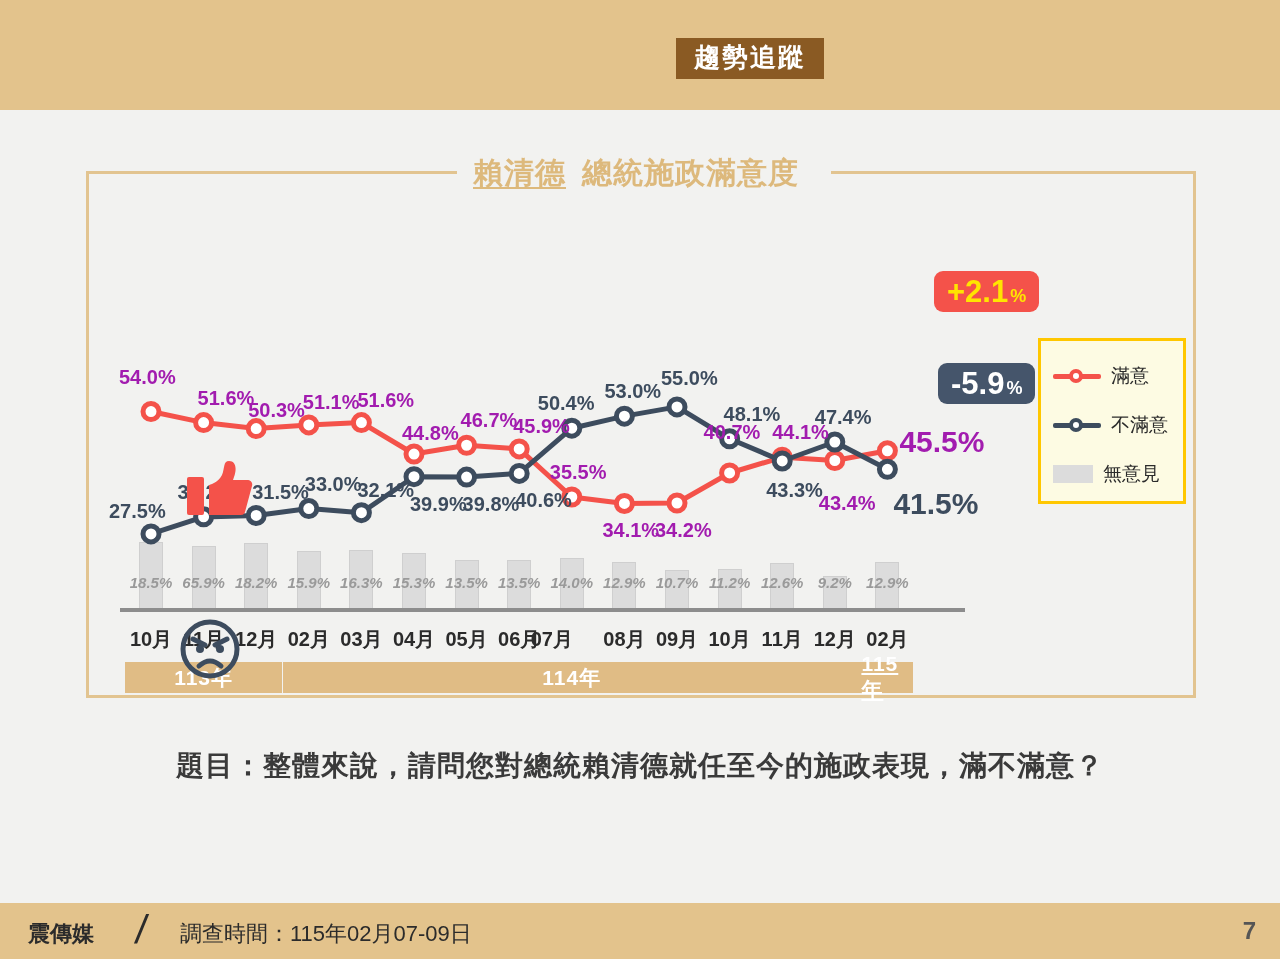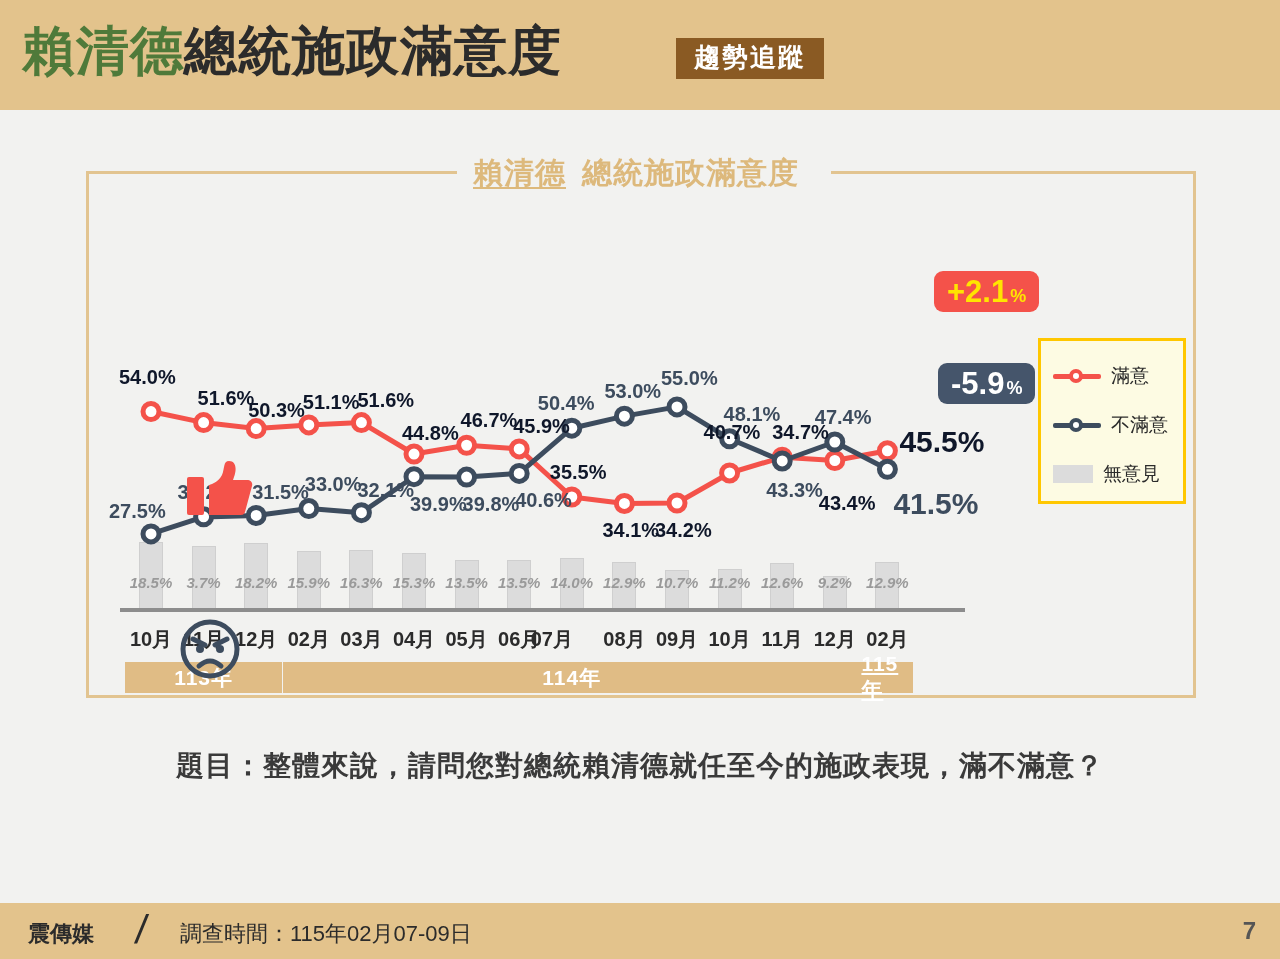--- a/index.html
+++ b/index.html
@@ -81,21 +81,21 @@
     color: #9a9a9a;
     text-align: center;
     white-space: nowrap;
   }
 
   .pt-label {
     position: absolute;
     font-size: 20px; font-weight: bold;
     white-space: nowrap;
   }
-  .pt-label.red  { color: #0f172a; }
+  .pt-label.red  { color: #a21caf; }
   .pt-label.dark { color: #3d4c5e; }
   .pt-label.big  { font-size: 30px; }
 
   .month-row { position: absolute; left: 0; top: 452px; width: 1110px; height: 30px; }
   .month {
     position: absolute; top: 0;
     font-size: 20px; font-weight: bold; color: #2b2b2b;
     text-align: center; white-space: nowrap;
   }
 
@@ -185,23 +185,20 @@
     position: absolute; right: 24px; top: 14px;
     font-size: 24px; color: #555; font-weight: bold;
   }
 </style>
 </head>
 <body>
 
 <div id="page">
 
   <div class="header-band">
-    <div class="header-title">
-      <span class="hn-green">賴清德</span><span class="hn-dark">總統施政滿意度</span>
-    </div>
     <div class="header-badge">趨勢追蹤</div>
   </div>
 
   <div class="chart-frame">
 
     <div class="chart-title">
       <span><u>賴清德</u><span>總統施政滿意度</span></span>
     </div>
 
     <div class="plot" id="plot">
@@ -263,42 +260,42 @@
           <div class="pt-label red" style="left: 159.2px; top: 224.614px;">50.3%</div>
           <div class="pt-label red" style="left: 213.8px; top: 216.918px;">51.1%</div>
           <div class="pt-label red" style="left: 268.4px; top: 214.608px;">51.6%</div>
           <div class="pt-label red" style="left: 313px; top: 248.024px;">44.8%</div>
           <div class="pt-label red" style="left: 371.6px; top: 235.246px;">46.7%</div>
           <div class="pt-label red" style="left: 424.2px; top: 240.942px;">45.9%</div>
           <div class="pt-label red" style="left: 460.8px; top: 286.99px;">35.5%</div>
           <div class="pt-label red" style="left: 513.4px; top: 345.458px;">34.1%</div>
           <div class="pt-label red" style="left: 566px; top: 344.996px;">34.2%</div>
           <div class="pt-label red" style="left: 614.6px; top: 247px;">40.7%</div>
-          <div class="pt-label red" style="left: 683.2px; top: 247.258px;">34.7%</div>
+          <div class="pt-label red" style="left: 683.2px; top: 247.258px;">44.1%</div>
           <div class="pt-label red" style="left: 729.8px; top: 302.492px; margin-top: 16px;">43.4%</div>
           <div class="pt-label red big" style="left: 810.4px; top: 250.79px;">45.5%</div>
           <div class="pt-label dark" style="left: 20px; top: 325.95px;">27.5%</div>
           <div class="pt-label dark" style="left: 88.6px; top: 306.856px;">31.2%</div>
           <div class="pt-label dark" style="left: 163.2px; top: 307.47px;">31.5%</div>
           <div class="pt-label dark" style="left: 215.8px; top: 298.54px;">33.0%</div>
           <div class="pt-label dark" style="left: 268.4px; top: 304.698px;">32.1%</div>
           <div class="pt-label dark" style="left: 321px; top: 318.662px;">39.9%</div>
           <div class="pt-label dark" style="left: 373.6px; top: 319.124px;">39.8%</div>
           <div class="pt-label dark" style="left: 426.2px; top: 315.428px;">40.6%</div>
           <div class="pt-label dark" style="left: 448.8px; top: 218.152px;">50.4%</div>
           <div class="pt-label dark" style="left: 515.4px; top: 206.14px;">53.0%</div>
           <div class="pt-label dark" style="left: 572px; top: 192.9px;">55.0%</div>
           <div class="pt-label dark" style="left: 634.6px; top: 228.778px;">48.1%</div>
           <div class="pt-label dark" style="left: 677.2px; top: 304.954px;">43.3%</div>
           <div class="pt-label dark" style="left: 725.8px; top: 232.012px;">47.4%</div>
           <div class="pt-label dark big" style="left: 804.4px; top: 313.27px;">41.5%</div>
         </div>
       <div id="barvals">
           <div class="bar-val" style="left: 34px; top: 400px; width: 56px;">18.5%</div>
-          <div class="bar-val" style="left: 86.6px; top: 400px; width: 56px;">3.7%</div>
+          <div class="bar-val" style="left: 86.6px; top: 400px; width: 56px;">65.9%</div>
           <div class="bar-val" style="left: 139.2px; top: 400px; width: 56px;">18.2%</div>
           <div class="bar-val" style="left: 191.8px; top: 400px; width: 56px;">15.9%</div>
           <div class="bar-val" style="left: 244.4px; top: 400px; width: 56px;">16.3%</div>
           <div class="bar-val" style="left: 297px; top: 400px; width: 56px;">15.3%</div>
           <div class="bar-val" style="left: 349.6px; top: 400px; width: 56px;">13.5%</div>
           <div class="bar-val" style="left: 402.2px; top: 400px; width: 56px;">13.5%</div>
           <div class="bar-val" style="left: 454.8px; top: 400px; width: 56px;">14.0%</div>
           <div class="bar-val" style="left: 507.4px; top: 400px; width: 56px;">12.9%</div>
           <div class="bar-val" style="left: 560px; top: 400px; width: 56px;">10.7%</div>
           <div class="bar-val" style="left: 612.6px; top: 400px; width: 56px;">11.2%</div>

